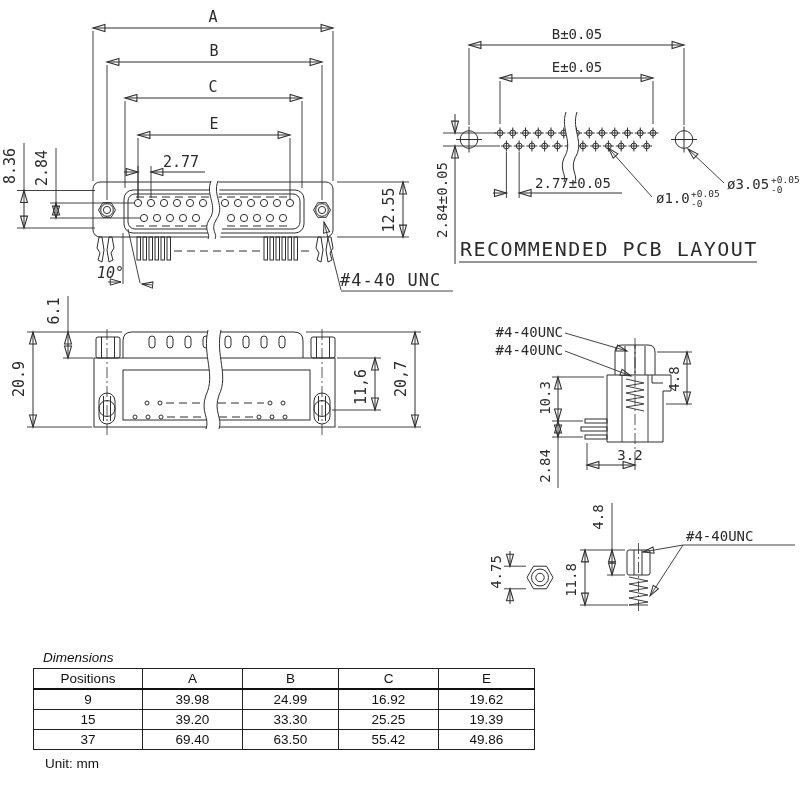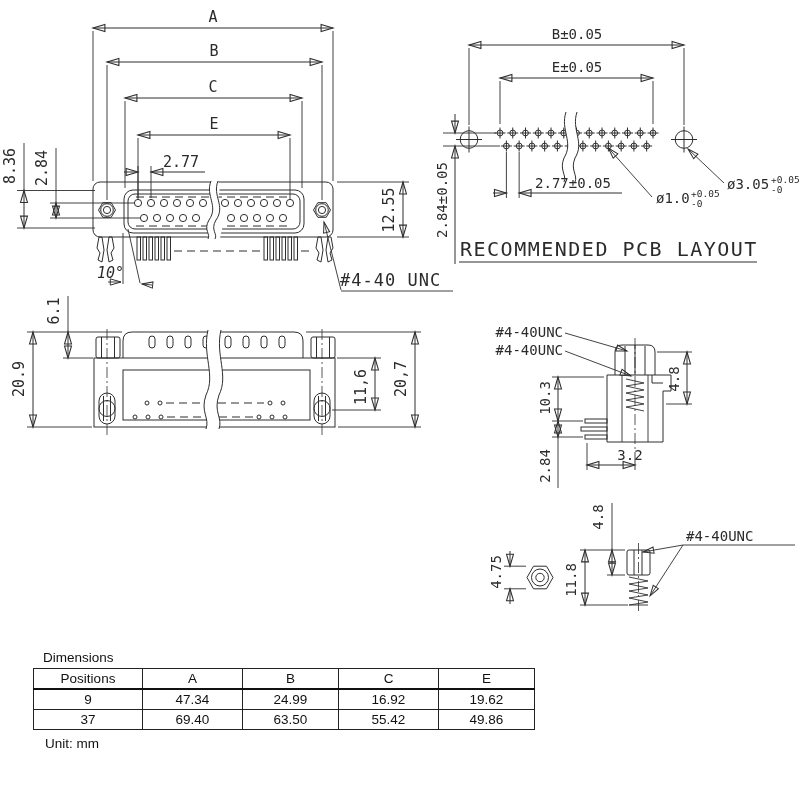--- a/index.html
+++ b/index.html
@@ -12,21 +12,21 @@
   svg .dash{stroke-dasharray:8,5;}
   svg .cline{stroke-dasharray:11,3,2,3;stroke-width:.8;}
   svg .thin{stroke-width:.9;}
   svg text{fill:#2b2b2b;stroke:none;font-family:"DejaVu Sans Mono",monospace;font-size:15px;}
   svg text.big{font-size:17px;letter-spacing:1px;}
   svg text.t14{font-size:14px;}
   svg text.tol{font-size:9.5px;}
   svg text.title{font-size:20px;letter-spacing:1.5px;}
   svg text.ital{font-style:italic;}
   .tbl-wrap{position:absolute;left:33px;top:650px;width:560px;color:#111;}
-  .tbl-title{font-size:13.5px;margin:0 0 3px 10px;}
+  .tbl-title{font-size:13.5px;margin:0 0 3px 10px;font-style:italic;}
   table.dims{border-collapse:collapse;table-layout:fixed;width:501px;
              border:1.4px solid #222;font-size:13.5px;}
   table.dims th,table.dims td{border:1.2px solid #222;text-align:center;
              padding:0;height:19px;line-height:19px;font-weight:normal;}
   table.dims thead th{border-bottom:2.6px solid #111;margin-top:41px;}
   .tbl-unit{font-size:13.5px;margin:6px 0 0 12px;}
 </style>
 </head>
 <body>
 
@@ -470,24 +470,31 @@
           <th>Positions</th>
           <th>A</th>
           <th>B</th>
           <th>C</th>
           <th>E</th>
         </tr>
       </thead>
       <tbody>
         <tr>
           <td>9</td>
-          <td>47.34</td>
+          <td>39.98</td>
           <td>24.99</td>
           <td>16.92</td>
           <td>19.62</td>
+        </tr>
+        <tr>
+          <td>15</td>
+          <td>39.20</td>
+          <td>33.30</td>
+          <td>25.25</td>
+          <td>19.39</td>
         </tr>
         <tr>
           <td>37</td>
           <td>69.40</td>
           <td>63.50</td>
           <td>55.42</td>
           <td>49.86</td>
         </tr>
       </tbody>
     </table>

